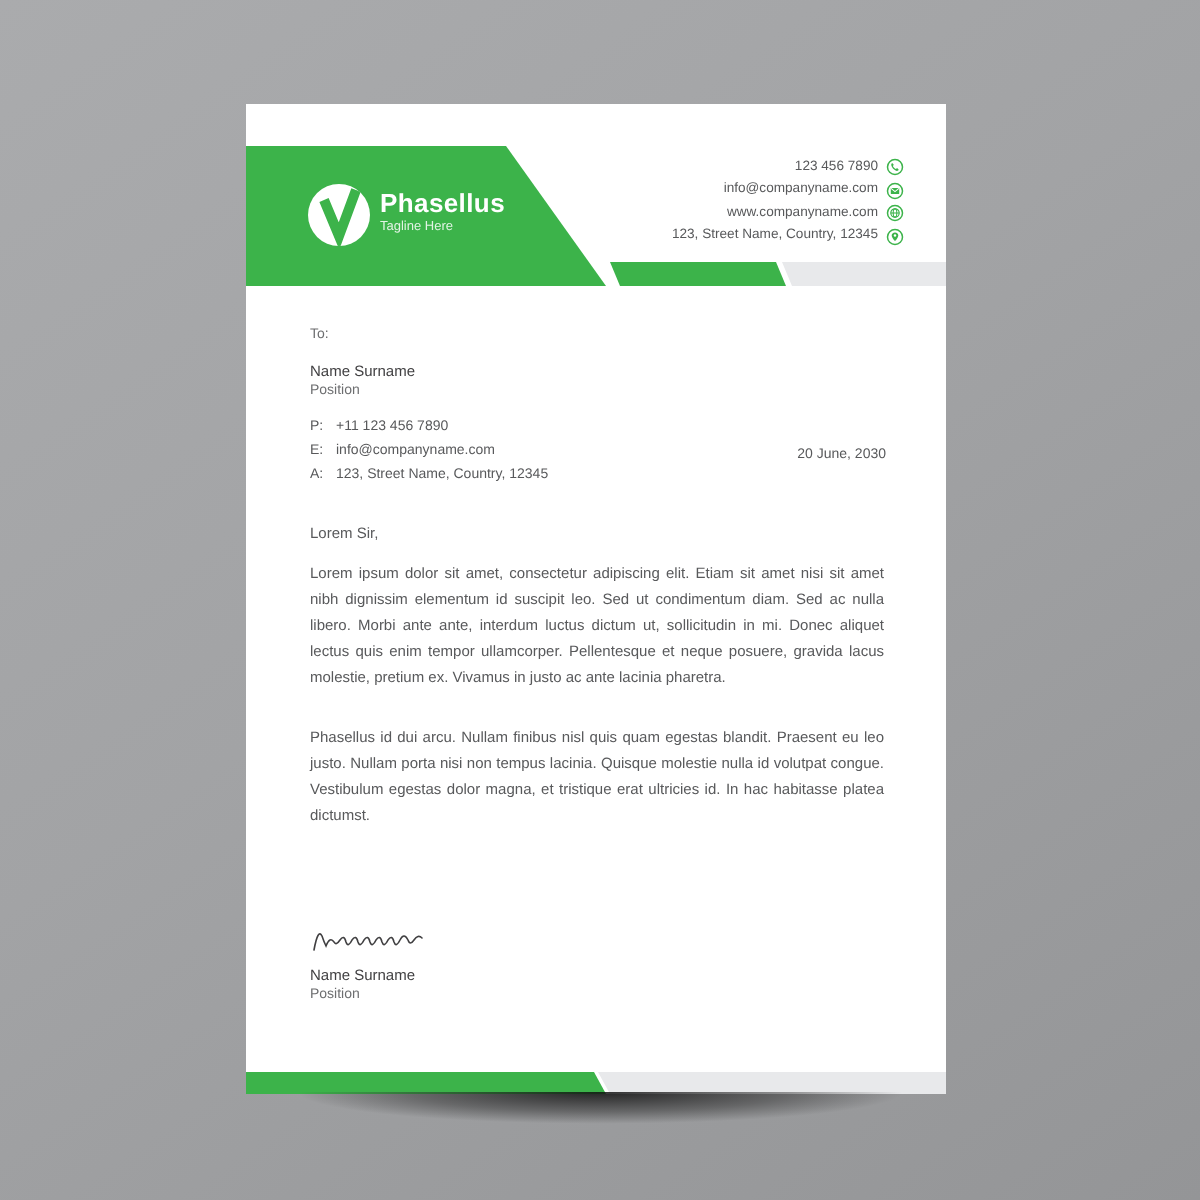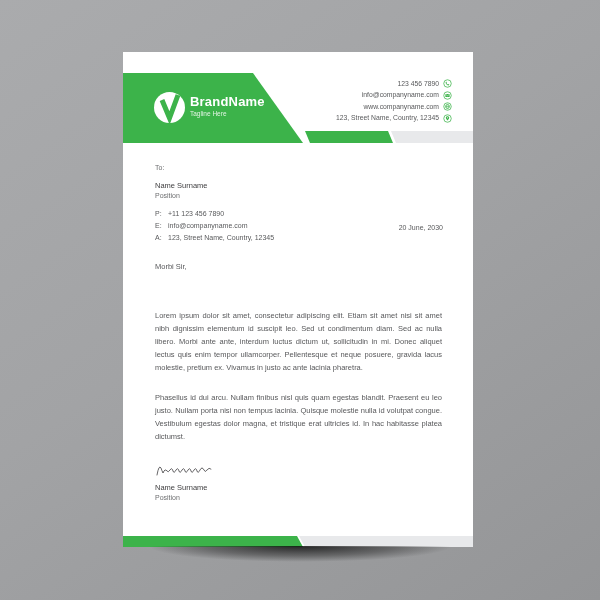--- a/index.html
+++ b/index.html
@@ -48,21 +48,21 @@
   .rc-name { font-size:7.5px; color:#414042; margin-top:10px; }
   .rc-pos  { font-size:7px; color:#6d6e70; margin-top:2px; }
   .pea-block { position:absolute; left:32px; top:156px; }
   .pea-row { display:flex; gap:6px; font-size:7px; color:#58595b; line-height:12px; }
   .pea-label { width:7px; }
   .date { position:absolute; right:30px; top:172px; font-size:7px; color:#58595b; }
   
   .salutation { position:absolute; left:32px; top:210px; font-size:7.5px; color:#58595b; }
   .body-paras { position:absolute; left:32px; top:228px; width:287px; }
   .body-paras p {
-    font-size:7.5px; line-height:13px; color:#58595b; text-align:justify;margin-top:29px;
+    font-size:7.5px; line-height:13px; color:#58595b; text-align:justify;
   }
   .body-paras p + p { margin-top:11px; }
   .body-paras p.extra-gap { margin-top:17px; }
   
   .sig-block { position:absolute; left:32px; top:408px; }
   .sig-script { display:block; margin-bottom:5px; }
   .sig-name { font-size:7.5px; color:#414042; }
   .sig-pos  { font-size:7px; color:#6d6e70; margin-top:2px; }
   
   .footer-green {
@@ -88,21 +88,21 @@
 
   <div class="green-head"></div>
 
   <div class="logo-circle">
     <svg width="31" height="31" viewBox="0 0 31 31">
       <path d="M8 8 L15.5 26 L24 3" fill="none" stroke="#3cb34a" stroke-width="5"></path>
     </svg>
   </div>
 
   <div class="brand-block">
-    <div class="brand-name">BrandName</div>
+    <div class="brand-name">Phasellus</div>
     <div class="brand-tagline">Tagline Here</div>
   </div>
 
   <div class="head-contacts">
     <div class="hc-row">
       <span class="hc-text">123 456 7890</span>
       <svg class="hc-icon" viewBox="0 0 12 12">
         <circle cx="6" cy="6" r="5" fill="none" stroke="#3cb34a" stroke-width="1"></circle>
         <path d="M4.1 3.4 l1.1 1.1 -0.6 0.8 c0.4 0.9 1.1 1.6 2 2 l0.8-0.6 1.1 1.1 c-0.4 0.8-1.3 1-2.1 0.6 C5 7.7 4 6.4 3.6 5.2 3.4 4.4 3.6 3.7 4.1 3.4 Z" fill="#3cb34a"></path>
       </svg>
@@ -153,21 +153,21 @@
       <span>info@companyname.com</span>
     </div>
     <div class="pea-row">
       <span class="pea-label">A:</span>
       <span>123, Street Name, Country, 12345</span>
     </div>
   </div>
 
   <div class="date">20 June, 2030</div>
 
-  <div class="salutation">Morbi Sir,</div>
+  <div class="salutation">Lorem Sir,</div>
 
   <div class="body-paras">
     <p>Lorem ipsum dolor sit amet, consectetur adipiscing elit. Etiam sit amet nisi sit amet nibh dignissim elementum id suscipit leo. Sed ut condimentum diam. Sed ac nulla libero. Morbi ante ante, interdum luctus dictum ut, sollicitudin in mi. Donec aliquet lectus quis enim tempor ullamcorper. Pellentesque et neque posuere, gravida lacus molestie, pretium ex. Vivamus in justo ac ante lacinia pharetra.</p>
     <p class="extra-gap">Phasellus id dui arcu. Nullam finibus nisl quis quam egestas blandit. Praesent eu leo justo. Nullam porta nisi non tempus lacinia. Quisque molestie nulla id volutpat congue. Vestibulum egestas dolor magna, et tristique erat ultricies id. In hac habitasse platea dictumst.</p>
   </div>
 
   <div class="sig-block">
     <svg class="sig-script" width="58" height="18" viewBox="0 0 58 18">
       <path d="M2 15 Q4 4 6 8 Q7 11 8 13 Q10 8 12 11 Q13 13 15 10 Q17 7 18 11 Q19 14 21 10 Q23 7 24 11 Q25 14 27 10 Q29 7 30 11 Q31 14 33 10 Q35 7 36 11 Q37 14 39 10 Q41 7 42 11 Q43 14 45 10 Q47 6 49 10 Q50 13 52 10 Q54 7 56 9" fill="none" stroke="#414042" stroke-width="0.8" stroke-linecap="round"></path>
     </svg>

